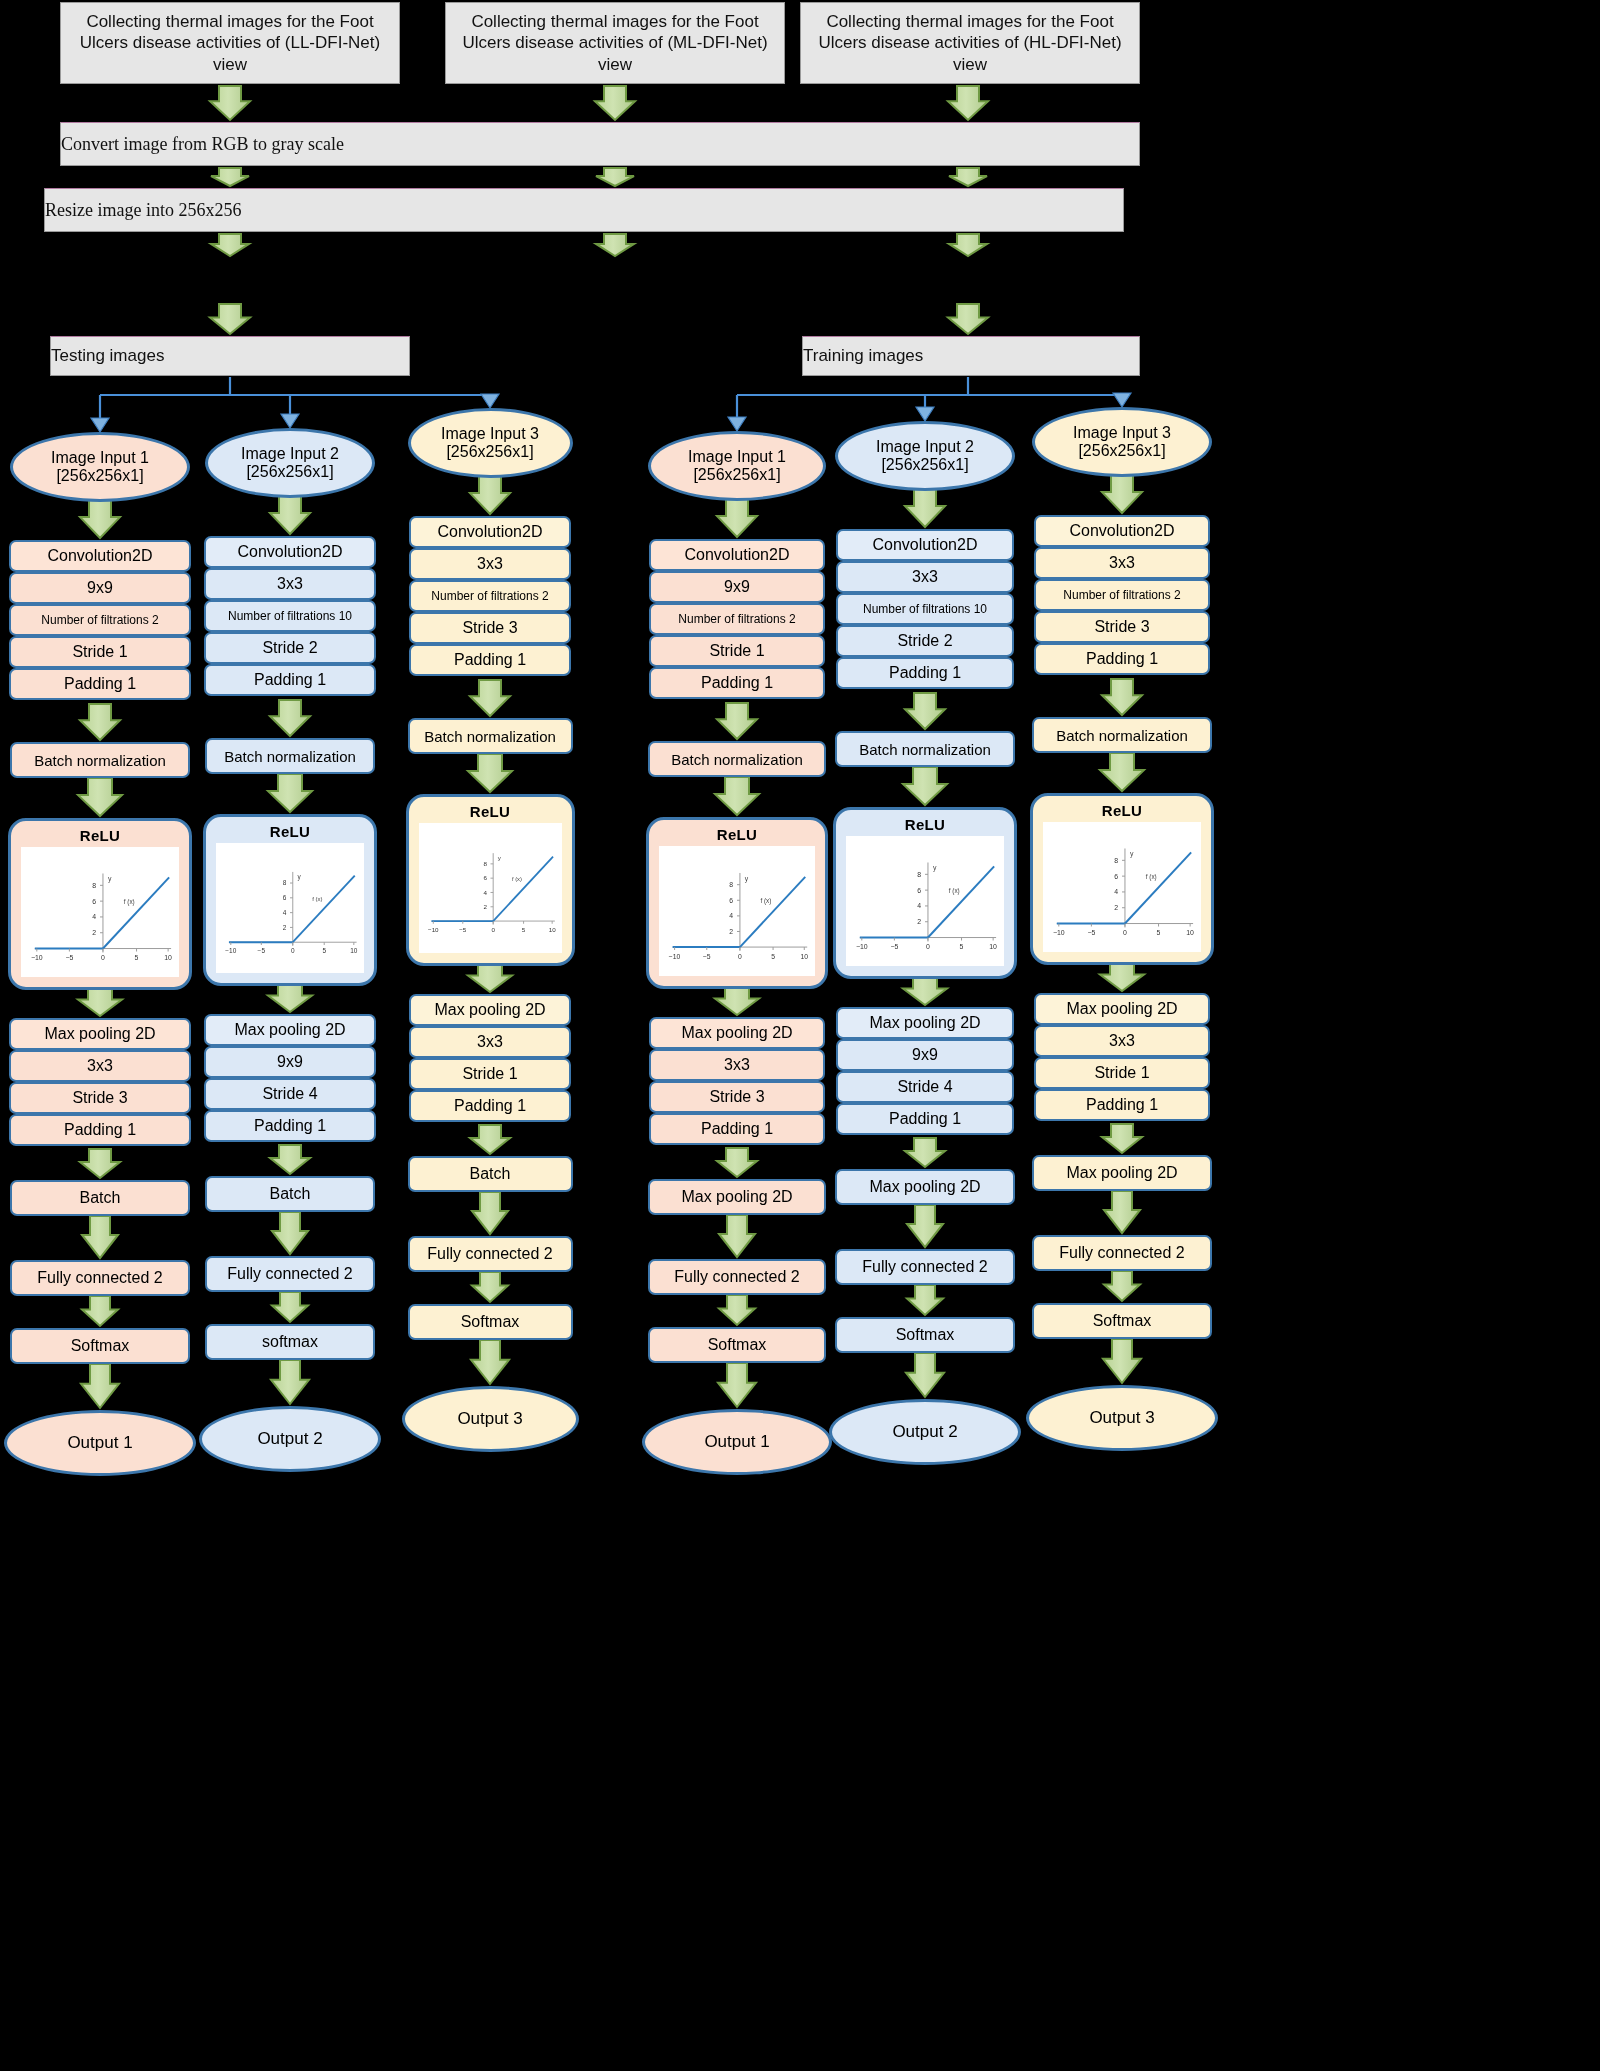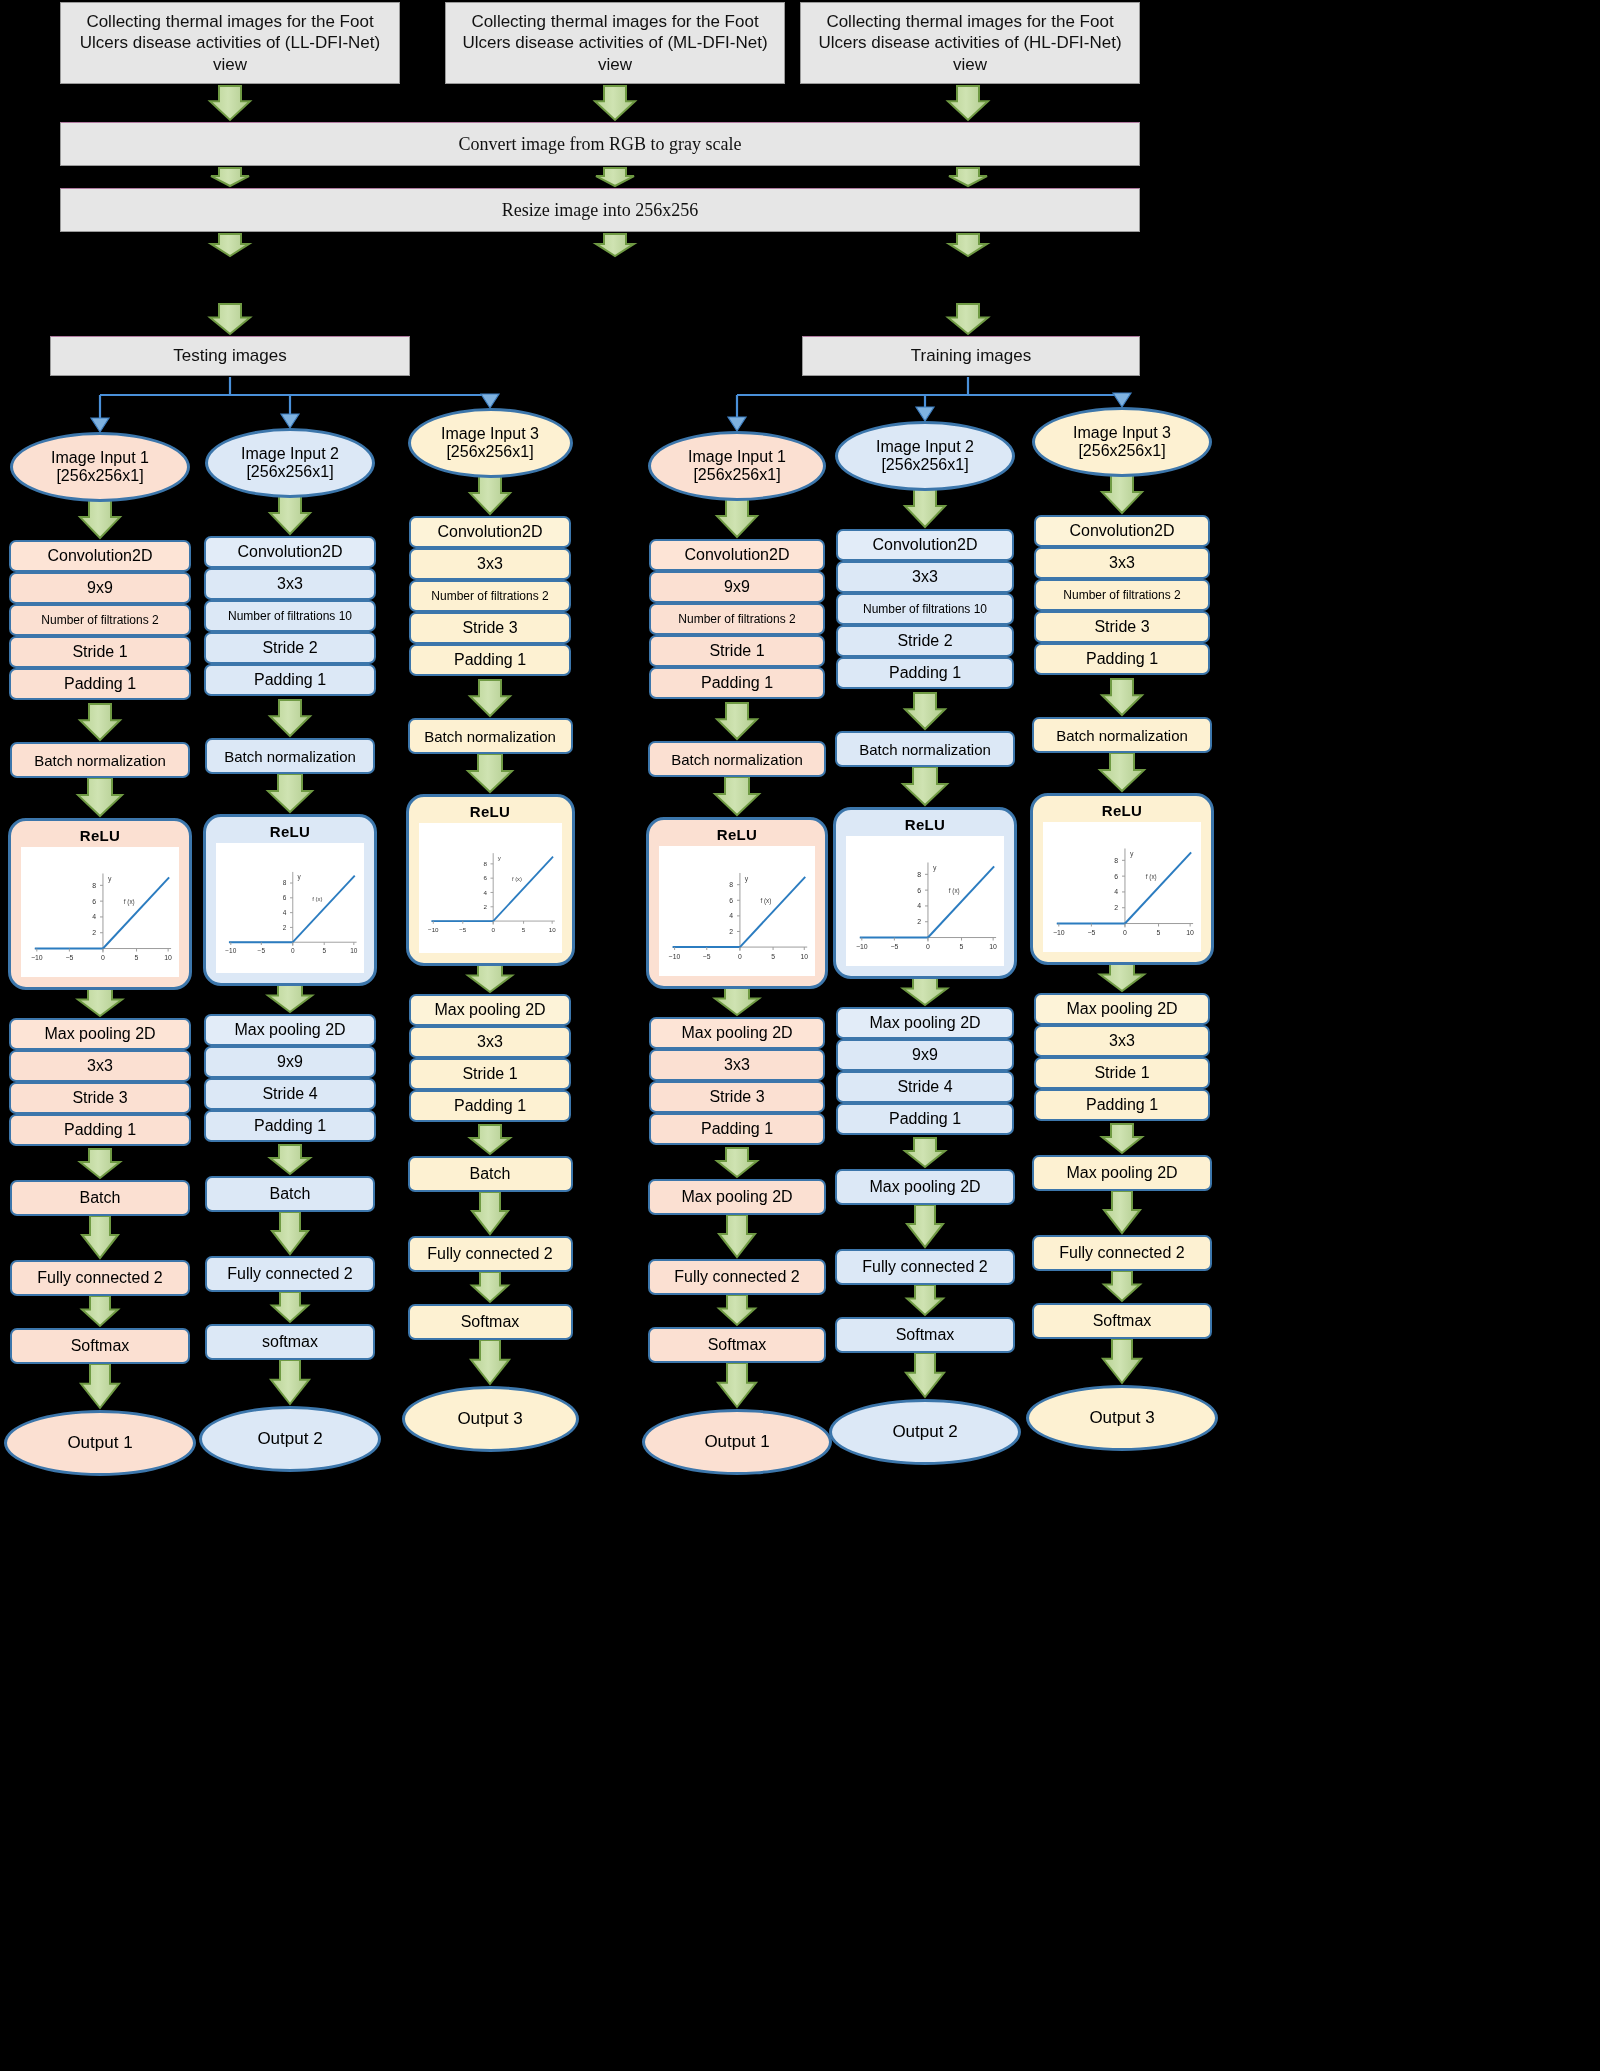--- a/index.html
+++ b/index.html
@@ -1,20 +1,20 @@
 <!DOCTYPE html>
 <html><head>
 <meta charset="utf-8">
 <style>
   html,body{margin:0;padding:0;background:#000;}
   body{width:1600px;height:2071px;position:relative;font-family:"Liberation Sans",sans-serif;color:#000;overflow:hidden;}
   .canvas{position:relative;width:1600px;height:2071px;}
 
   
-  .node{position:absolute;box-sizing:border-box;display:flex;align-items:center;justify-content:center;text-align:center;line-height:1.25;}
+  .node{position:absolute;box-sizing:border-box;display:flex;align-items:center;justify-content:flex-start;text-align:center;line-height:1.25;}
 
   
   .grey{background:#e6e6e6;border:1px solid #9a9a9a;color:#111;}
   .grey.thin{border-top:1px solid #b07aa0;}
 
   
   .stack{position:absolute;box-sizing:border-box;}
   .strip{box-sizing:border-box;border:2px solid #3c76ab;border-radius:7px;display:flex;align-items:center;justify-content:center;text-align:center;margin-bottom:-1px;position:relative;}
   .strip + .strip{margin-top:1px;}
 
@@ -132,21 +132,21 @@
   <div class="node grey" style="left:445px;top:2px;width:340px;height:82px;padding:6px 16px;">
     <span class="t17">Collecting thermal images for the Foot Ulcers disease activities of (ML-DFI-Net) view</span>
   </div>
   <div class="node grey" style="left:800px;top:2px;width:340px;height:82px;padding:6px 16px;">
     <span class="t17">Collecting thermal images for the Foot Ulcers disease activities of (HL-DFI-Net) view</span>
   </div>
 
   <div class="node grey thin" style="left:60px;top:122px;width:1080px;height:44px;">
     <span class="t18">Convert image from RGB to gray scale</span>
   </div>
-  <div class="node grey thin" style="left:60px;top:188px;width:1080px;height:44px;">
+  <div class="node grey thin" style="left:44px;top:188px;width:1080px;height:44px;">
     <span class="t18">Resize image into 256x256</span>
   </div>
 
   <div class="node grey thin" style="left:50px;top:336px;width:360px;height:40px;">
     <span class="t17">Testing images</span>
   </div>
   <div class="node grey thin" style="left:802px;top:336px;width:338px;height:40px;">
     <span class="t17">Training images</span>
   </div>
 

